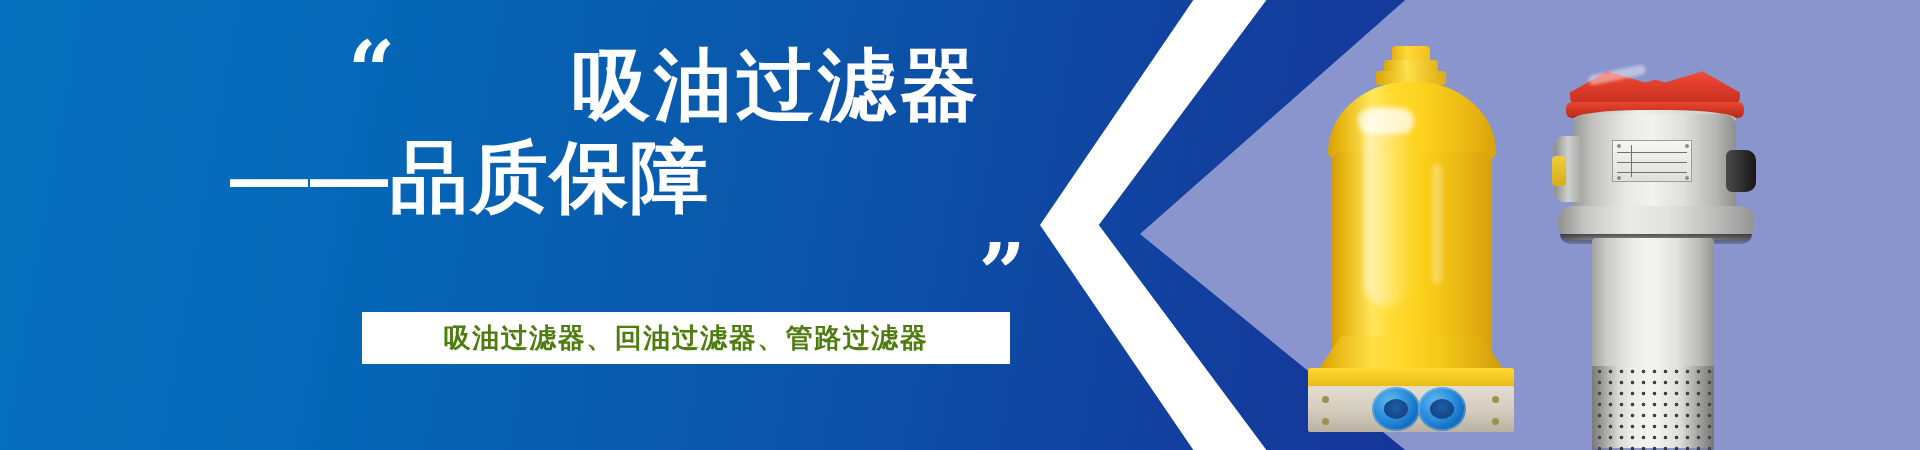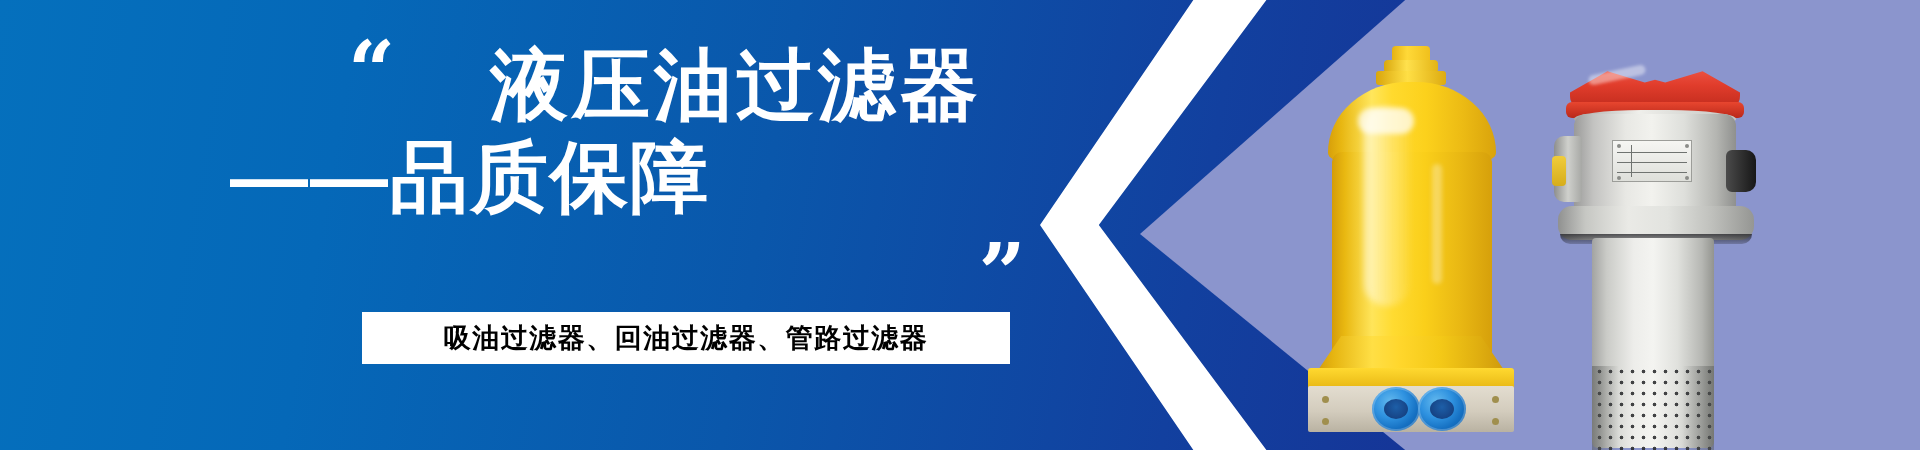--- a/index.html
+++ b/index.html
@@ -129,21 +129,21 @@
     top: 312px;
     width: 648px;
     height: 52px;
     background: #ffffff;
     display: flex;
     align-items: center;
     justify-content: center;
   }
 
   .subtitle-text {
-    color: #000000;
+    color: #4d7c0f;
     font-weight: 700;
     font-size: 27px;
     letter-spacing: 1.5px;
     white-space: nowrap;
   }
 
   
   .product-yellow {
     position: absolute;
     left: 1306px;
@@ -489,21 +489,21 @@
 
   <div class="panel-periwinkle"></div>
 
   <div class="chevron-white"></div>
 
   <div class="text-block">
 
     <div class="quote-open">“</div>
 
     <div class="headline">
-      <span class="headline-line1">液压油过滤器</span>
+      <span class="headline-line1">吸油过滤器</span>
       <span class="headline-line2">——品质保障</span>
     </div>
 
     <div class="quote-close">„</div>
 
     <div class="subtitle-box">
       <span class="subtitle-text">吸油过滤器、回油过滤器、管路过滤器</span>
     </div>
   </div>
 

